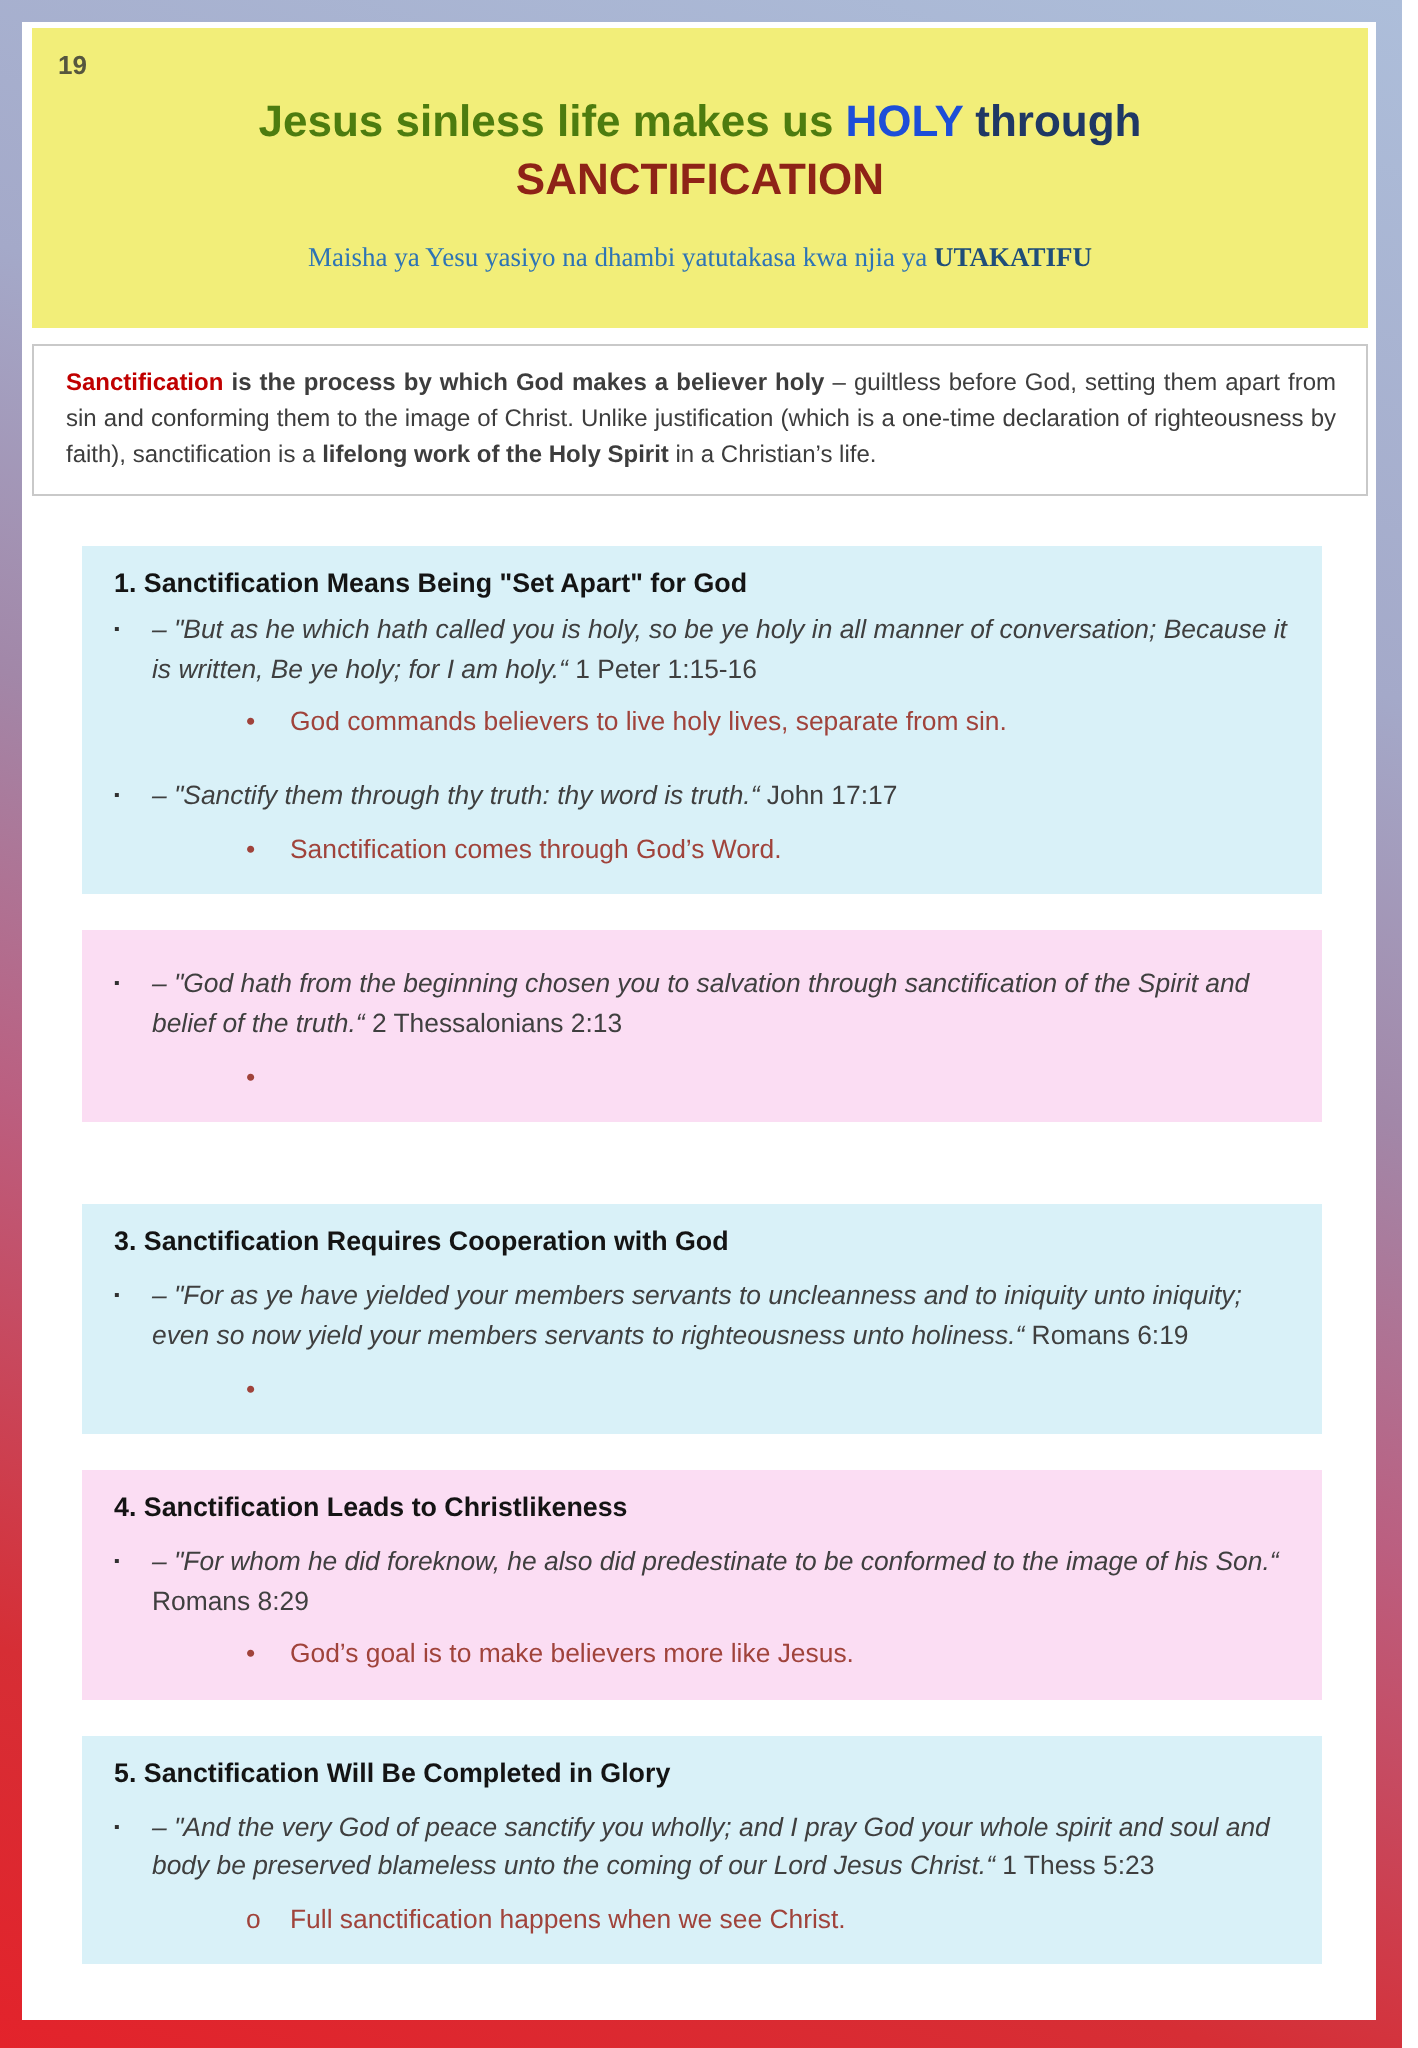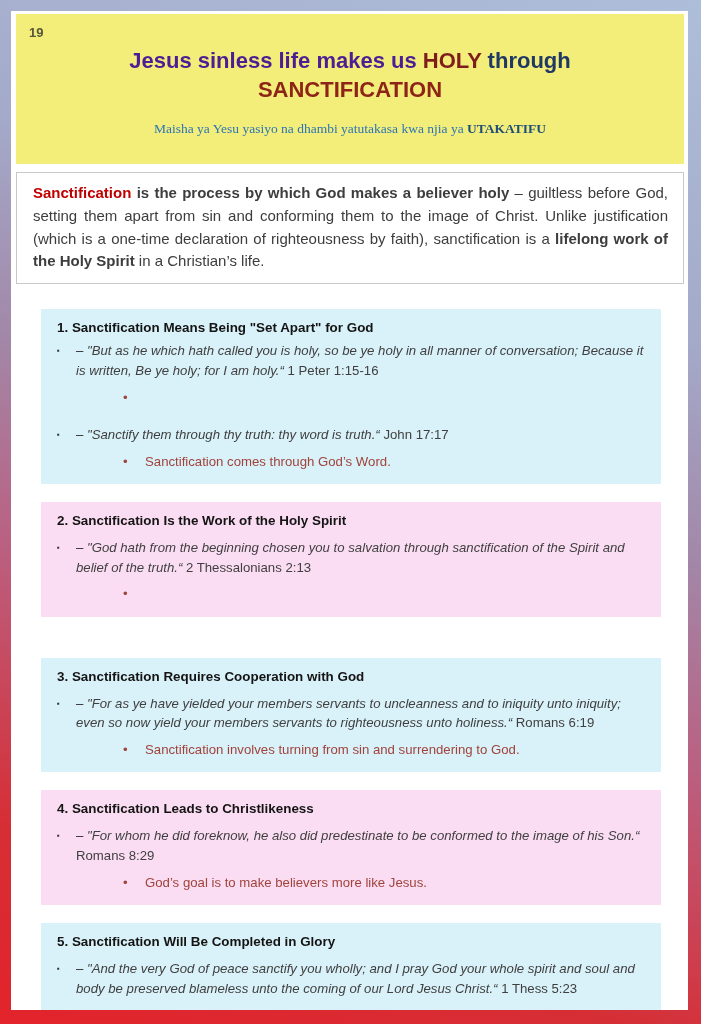--- a/index.html
+++ b/index.html
@@ -44,21 +44,21 @@
     font-size: 13.5px;
     font-family: Liberation Serif, serif;
   }
   .subtitle .bold-part { font-weight: 700; }
 
   
   .definition-box {
     margin: 8px 1px 0 1px;
     border: 1px solid #c9c9c9;
     padding: 9px 15px 10px 16px;
-    font-size: 15px;
+    font-size: 12px;
     line-height: 1.52;
     color: #3d3d3d;
     text-align: justify;
   }
 
   
   .sections-container { margin: 25px 24px 0 26px; }
   .section {
     padding: 11px 16px 13px;
     margin-bottom: 18px;
@@ -87,69 +87,68 @@
   .sub-marker { flex: none; width: 22px; }
 </style>
 </head>
 <body>
 
 <div class="page-frame">
   <div class="page-inner">
 
     <div class="header-box">
       <div class="page-number">19</div>
-      <div class="title-line1"><span style="color: #4c1d95;">Jesus sinless life makes us </span><span style="color: #7f1d1d; margin-top: 24px;">HOLY</span><span style="color: rgb(31, 56, 100);"> through</span></div>
+      <div class="title-line1"><span style="color: #4d7c0f;">Jesus sinless life makes us </span><span style="color: #1d4ed8; margin-top: 24px;">HOLY</span><span style="color: rgb(31, 56, 100);"> through</span></div>
       <div class="title-line2" style="color: rgb(142, 35, 23);">SANCTIFICATION</div>
       <div class="subtitle" style="color: rgb(46, 116, 181);">
         <span>Maisha ya Yesu yasiyo na dhambi yatutakasa kwa njia ya </span><span class="bold-part" style="color: rgb(31, 78, 121);">UTAKATIFU</span>
       </div>
     </div>
 
     <div class="definition-box">
       <span><span style="font-weight: 700; color: rgb(192, 0, 0);">Sanctification</span><span style="font-weight: 700; color: rgb(61, 61, 61);"> is the process by which God makes a believer holy</span><span style="color: rgb(61, 61, 61);"> – guiltless before God, setting them apart from sin and conforming them to the image of Christ. Unlike justification (which is a one-time declaration of righteousness by faith), sanctification is a </span><span style="font-weight: 700; color: rgb(61, 61, 61);">lifelong work of the Holy Spirit</span><span style="color: rgb(61, 61, 61);"> in a Christian’s life.</span></span>
     </div>
 
     <div class="sections-container">
         <div class="section" style="background: rgb(217, 241, 248);">
           <div class="section-heading">1. Sanctification Means Being "Set Apart" for God</div>
           <div class="bullet-row">
             <span class="bullet-marker">▪</span>
             <span class="bullet-text"><span class="quote">– "But as he which hath called you is holy, so be ye holy in all manner of conversation; Because it is written, Be ye holy; for I am holy.“</span><span class="ref"> 1 Peter 1:15-16</span></span>
           </div>
           <div class="sub-row" style="color: rgb(160, 67, 59);">
             <span class="sub-marker">•</span>
+            <span class="sub-text">God commands believers to live holy lives, separate from sin.</span>
           </div>
           <div class="bullet-row" style="margin-top: 18px;">
             <span class="bullet-marker">▪</span>
             <span class="bullet-text"><span class="quote">– "Sanctify them through thy truth: thy word is truth.“</span><span class="ref"> John 17:17</span></span>
           </div>
           <div class="sub-row" style="color: rgb(160, 67, 59);">
             <span class="sub-marker">•</span>
             <span class="sub-text">Sanctification comes through God’s Word.</span>
           </div>
         </div>
         <div class="section" style="background: rgb(251, 221, 243);">
-          <div class="section-heading roomy">2. Sanctification Is the Work of the Holy Spirit</div>
           <div class="bullet-row">
             <span class="bullet-marker">▪</span>
             <span class="bullet-text"><span class="quote">– "God hath from the beginning chosen you to salvation through sanctification of the Spirit and belief of the truth.“</span><span class="ref"> 2 Thessalonians 2:13</span></span>
           </div>
           <div class="sub-row" style="color: rgb(160, 67, 59);">
             <span class="sub-marker">•</span>
           </div>
         </div>
         <div class="section" style="background: rgb(217, 241, 248); margin-top: 41px;">
           <div class="section-heading roomy">3. Sanctification Requires Cooperation with God</div>
           <div class="bullet-row">
             <span class="bullet-marker">▪</span>
             <span class="bullet-text"><span class="quote">– "For as ye have yielded your members servants to uncleanness and to iniquity unto iniquity; even so now yield your members servants to righteousness unto holiness.“</span><span class="ref"> Romans 6:19</span></span>
           </div>
           <div class="sub-row" style="color: rgb(160, 67, 59);">
             <span class="sub-marker">•</span>
-            <span class="sub-text">Sanctification involves turning from sin and surrendering to God.</span>
           </div>
         </div>
         <div class="section" style="background: rgb(251, 221, 243);">
           <div class="section-heading roomy">4. Sanctification Leads to Christlikeness</div>
           <div class="bullet-row">
             <span class="bullet-marker">▪</span>
             <span class="bullet-text"><span class="quote">– "For whom he did foreknow, he also did predestinate to be conformed to the image of his Son.“</span><span class="ref"> Romans 8:29</span></span>
           </div>
           <div class="sub-row" style="color: rgb(160, 67, 59);">
             <span class="sub-marker">•</span>

